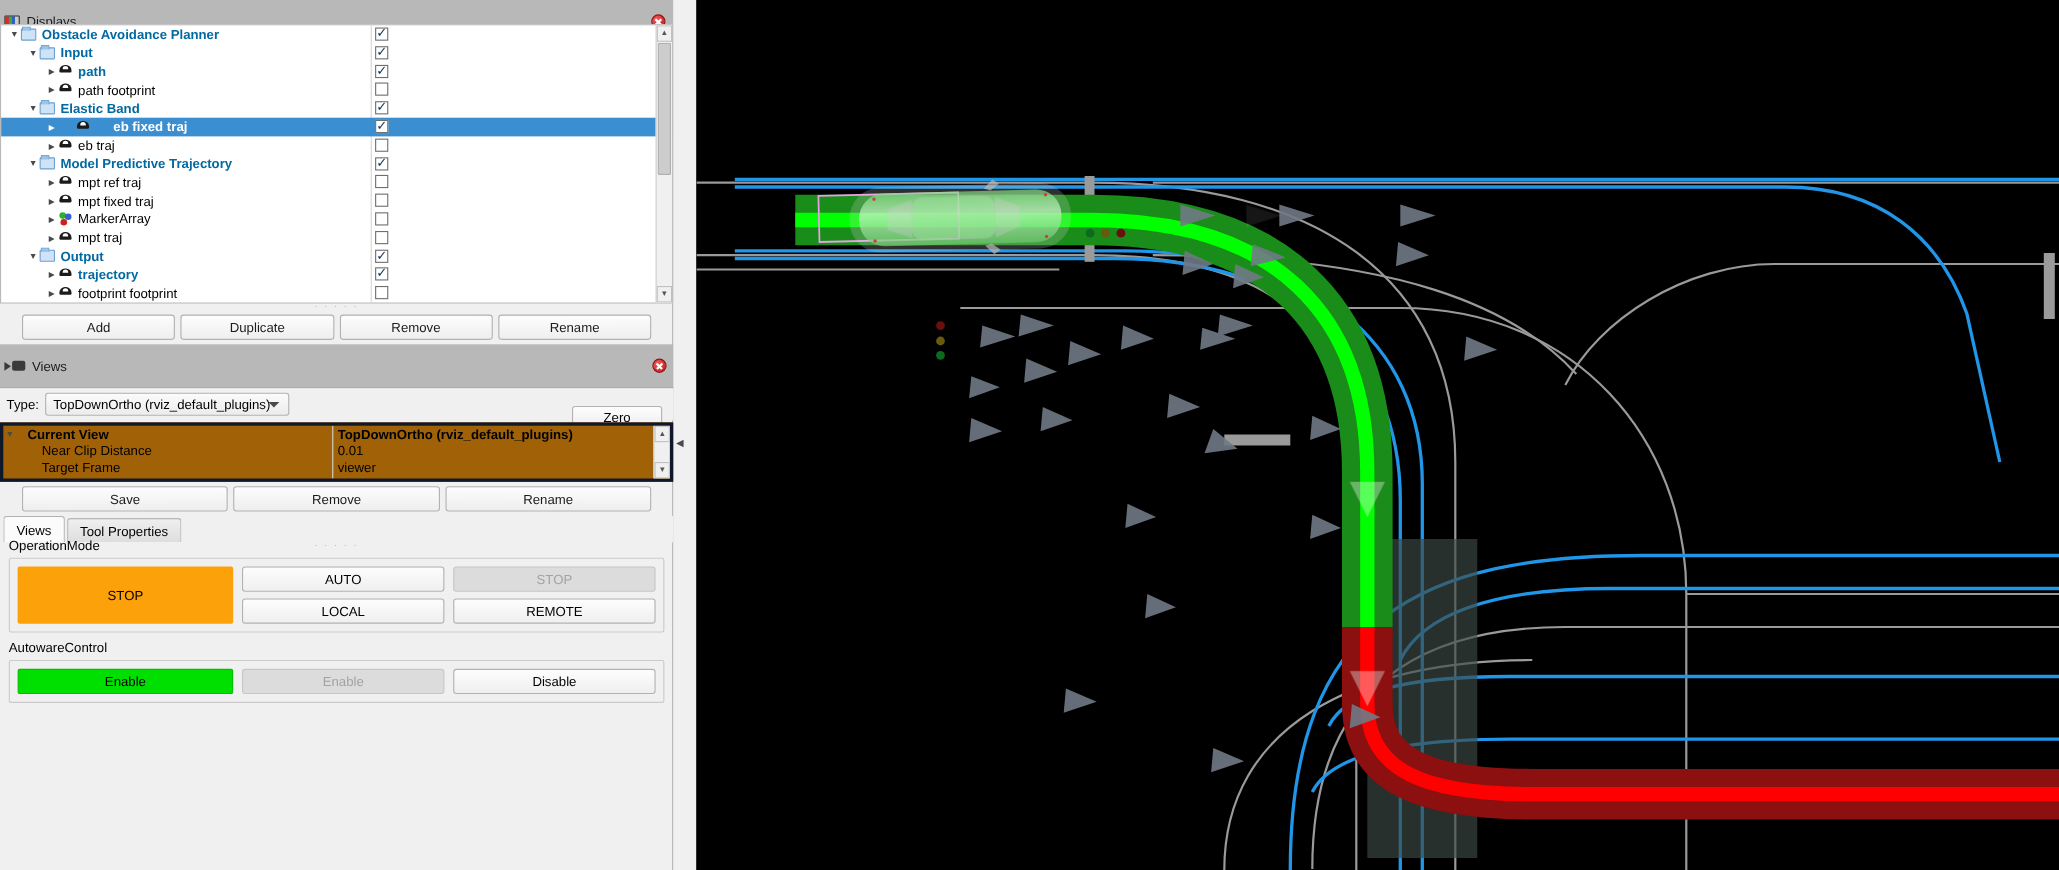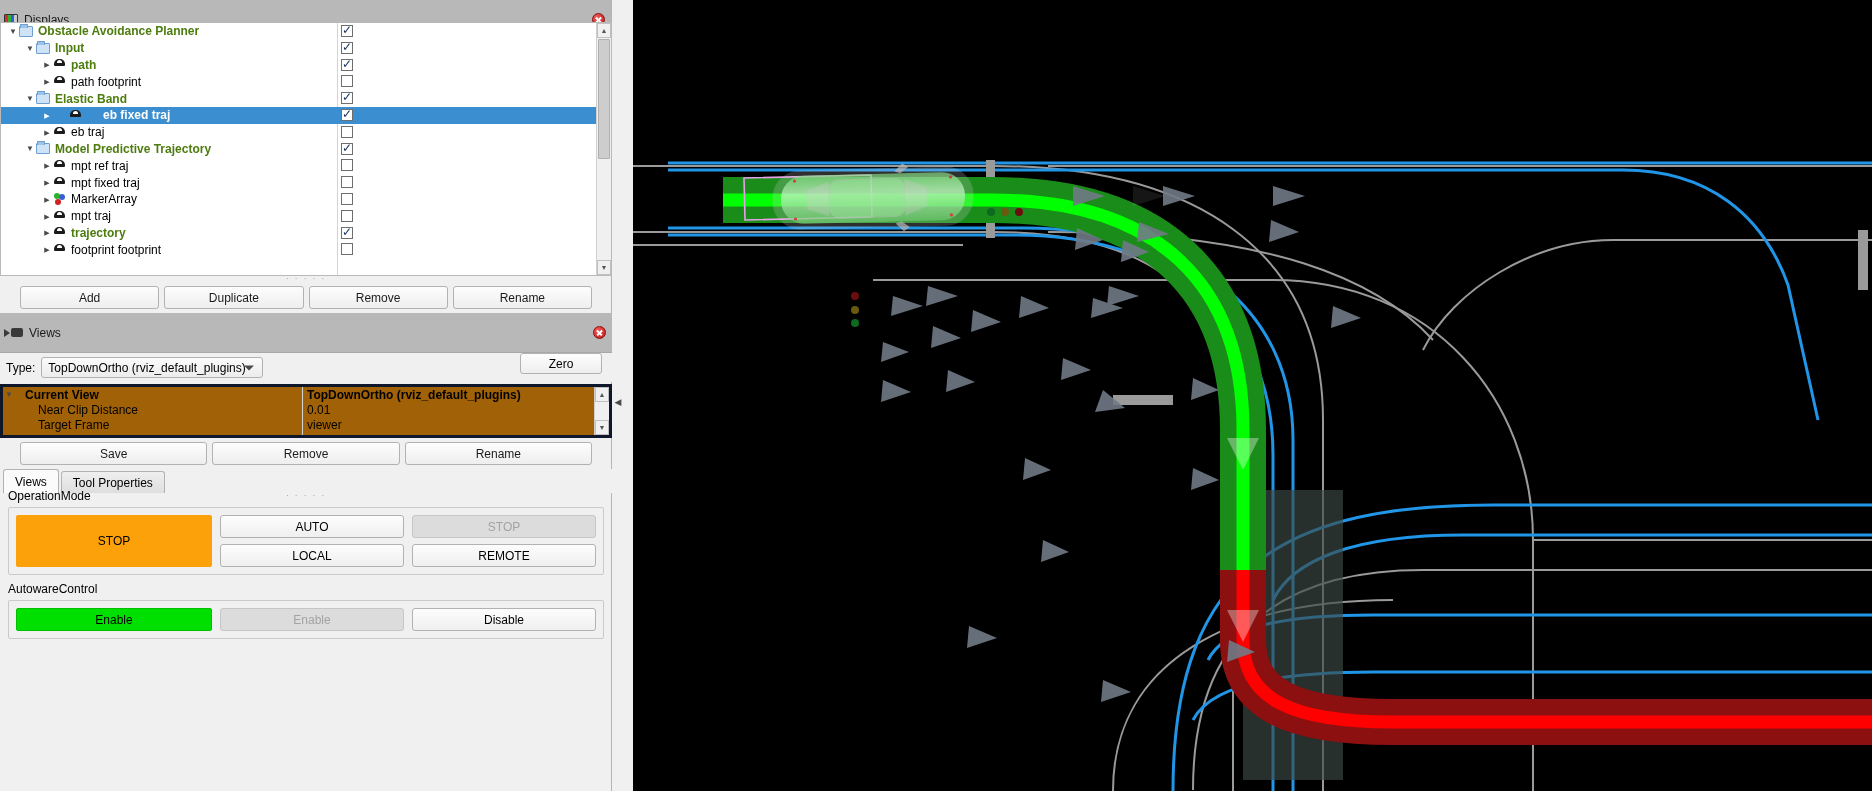--- a/index.html
+++ b/index.html
@@ -80,21 +80,21 @@
     overflow: hidden;
   }
   .tree-row {
     display: flex; align-items: center;
     height: 16.8px;
     font-size: 12px;
     position: relative;
   }
   .tree-row.selected { background: #3b8ed0; color: #fff; }
   .tree-row .label { white-space: nowrap; }
-  .tree-row .label.bold { font-weight: bold; color: #4d7c0f; }
+  .tree-row .label.bold { font-weight: bold; color: #0369a1; }
   .tree-row.selected .label.bold { color:#fff; }
   .arrow {
     width: 12px; display: inline-block; text-align: center;
     font-size: 8px; color: #4a4a4a; flex: 0 0 12px;
   }
   .arrow.down::before { content: "▼"; }
   .arrow.right::before { content: "▶"; font-size:7px; }
   .tree-row.selected .arrow { color:#fff; }
   .folder-ico {
     width: 14px; height: 11px; margin-right: 5px; flex:0 0 14px;
@@ -185,21 +185,21 @@
     border: 1px solid #b2b2b2; border-radius: 3px;
     display:flex; align-items:center; padding: 0 6px;
     font-size: 12px; position: relative; cursor: pointer;
   }
   .combo .caret {
     position:absolute; right:8px; top:50%; transform: translateY(-50%);
     width:0;height:0;border-left:5px solid transparent;border-right:5px solid transparent;
     border-top:5px solid #4a4a4a;
   }
   .zero-btn {
-    position: absolute; right: 10px; top: 0;
+    position: absolute; right: 10px; top: 16px;
     width: 82px; height: 21px;
     background: linear-gradient(#fdfdfd,#eeeeee);
     border:1px solid #b2b2b2; border-radius:3px;
     display:flex;align-items:center;justify-content:center;font-size:12px;cursor:pointer;
   }
   #views-props {
     margin: 2px 0 0 0;
     background:#a16207; border:3px solid #0f172a;
     height: 54px; position: relative; overflow:hidden;
   }
@@ -351,20 +351,26 @@
               <i class="r"></i>
             </span>
             <span class="label">MarkerArray</span>
             <span class="chk-col"></span>
           </div>
           <div class="tree-row" style="padding-left: 40px;">
             <span class="arrow right"></span>
             <span class="topic-ico"></span>
             <span class="label">mpt traj</span>
             <span class="chk-col"></span>
+          </div>
+          <div class="tree-row" style="padding-left: 23px;">
+            <span class="arrow down"></span>
+            <span class="folder-ico"></span>
+            <span class="label bold">Output</span>
+            <span class="chk-col checked"></span>
           </div>
           <div class="tree-row" style="padding-left: 40px;">
             <span class="arrow right"></span>
             <span class="topic-ico"></span>
             <span class="label bold">trajectory</span>
             <span class="chk-col checked"></span>
           </div>
           <div class="tree-row" style="padding-left: 40px;">
             <span class="arrow right"></span>
             <span class="topic-ico"></span>

